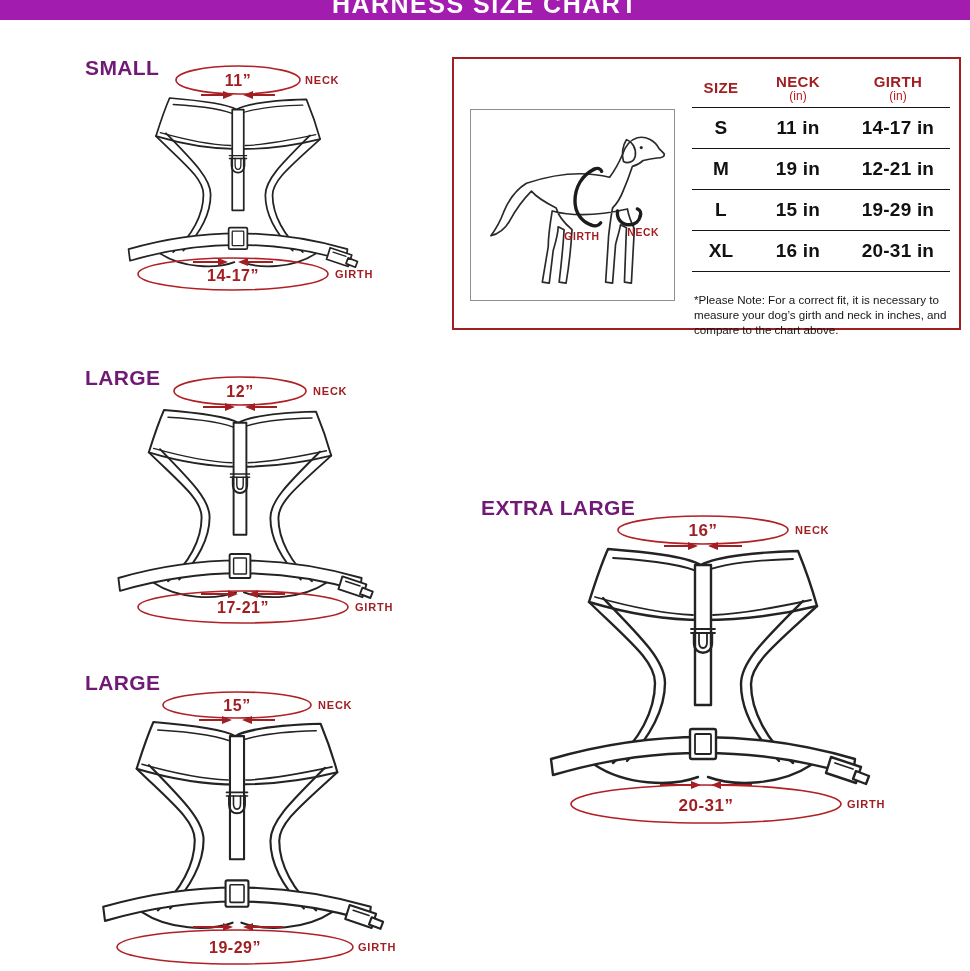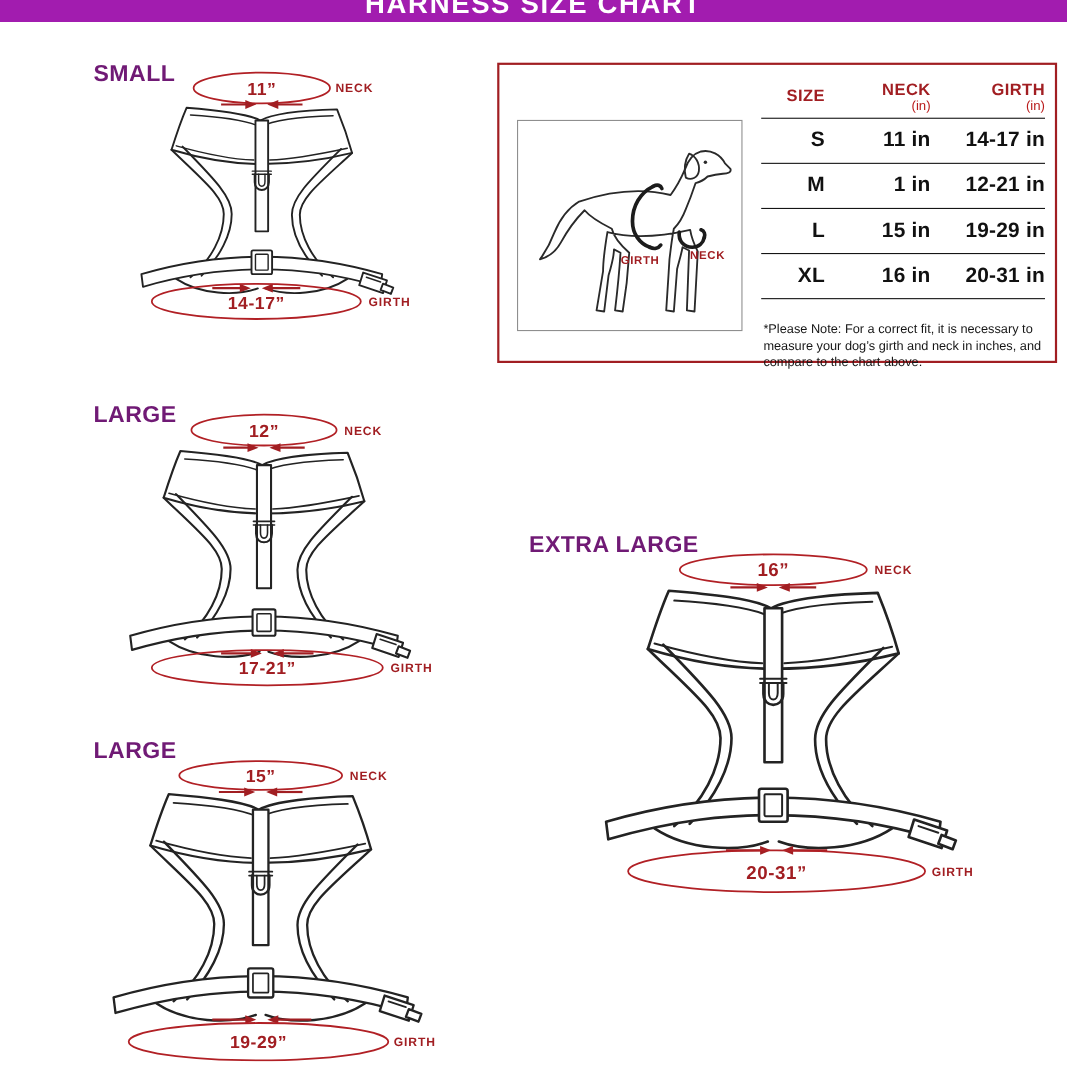--- a/index.html
+++ b/index.html
@@ -46,21 +46,21 @@
   }
   .dog-box svg{width:100%;height:100%;display:block;}
   .dog-tag{fill:#a11e22;font-size:10.5px;font-weight:bold;letter-spacing:.6px;text-anchor:middle;}
   .size-table{position:absolute;left:238px;top:10px;width:258px;}
   .st-row{
     display:grid;grid-template-columns:58px 96px 104px;
     align-items:center;border-bottom:1.5px solid #151515;
   }
   .st-head{height:38px;border-bottom:1.5px solid #151515;}
   .st-data{height:40px;}
-  .st-cell{text-align:right;}
+  .st-cell{text-align:center;}
   .st-head .st-cell{line-height:1.05;}
   .col-label{color:#a11e22;font-size:15px;font-weight:bold;letter-spacing:.4px;display:block;}
   .col-sub{color:#b91c1c;font-size:12px;display:block;}
   .st-data .st-cell{font-size:19px;font-weight:bold;color:#111;letter-spacing:.2px;}
   .fit-note{
     position:absolute;left:240px;top:221px;width:262px;
     font-size:11.6px;line-height:1.3;color:#151515;
   }
   .hidden-defs{position:absolute;width:0;height:0;overflow:hidden;}
   
@@ -180,21 +180,21 @@
         <polygon class="red-hd" points="158,262 148,258 148,266"></polygon>
       <line class="red-ln" x1="208" y1="262" x2="176" y2="262"></line>
         <polygon class="red-hd" points="168,262 178,258 178,266"></polygon>
     </g>
     <ellipse class="red-ell" cx="160" cy="282" rx="118" ry="17"></ellipse>
     <text class="measure-t" x="160" y="288">19-29”</text>
     <text class="tag-t" x="283" y="286">GIRTH</text>
   </svg>
 </section>
 
-<section class="size-section" style="left:468px;top:468px;width:445px;height:350px;">
+<section class="size-section" style="left:468px;top:480px;width:445px;height:350px;">
   <h2 style="left:13px;top:16px;">EXTRA LARGE</h2>
   <svg width="445" height="350" viewBox="0 0 445 350">
     <ellipse class="red-ell" cx="235" cy="50" rx="85" ry="14"></ellipse>
     <text class="measure-t measure-t-xl" x="235" y="56">16”</text>
     <text class="tag-t" x="327" y="54">NECK</text>
     <g>
       <line class="red-ln" x1="196" y1="66" x2="222" y2="66"></line>
         <polygon class="red-hd" points="230,66 220,62 220,70"></polygon>
       <line class="red-ln" x1="274" y1="66" x2="248" y2="66"></line>
         <polygon class="red-hd" points="240,66 250,62 250,70"></polygon>
@@ -250,21 +250,21 @@
           <span class="col-sub">(in)</span>
       </div>
     </div>
     <div class="st-row st-data">
       <div class="st-cell">S</div>
       <div class="st-cell">11 in</div>
       <div class="st-cell">14-17 in</div>
     </div>
     <div class="st-row st-data">
       <div class="st-cell">M</div>
-      <div class="st-cell">1 in</div>
+      <div class="st-cell">19 in</div>
       <div class="st-cell">12-21 in</div>
     </div>
     <div class="st-row st-data">
       <div class="st-cell">L</div>
       <div class="st-cell">15 in</div>
       <div class="st-cell">19-29 in</div>
     </div>
     <div class="st-row st-data">
       <div class="st-cell">XL</div>
       <div class="st-cell">16 in</div>

